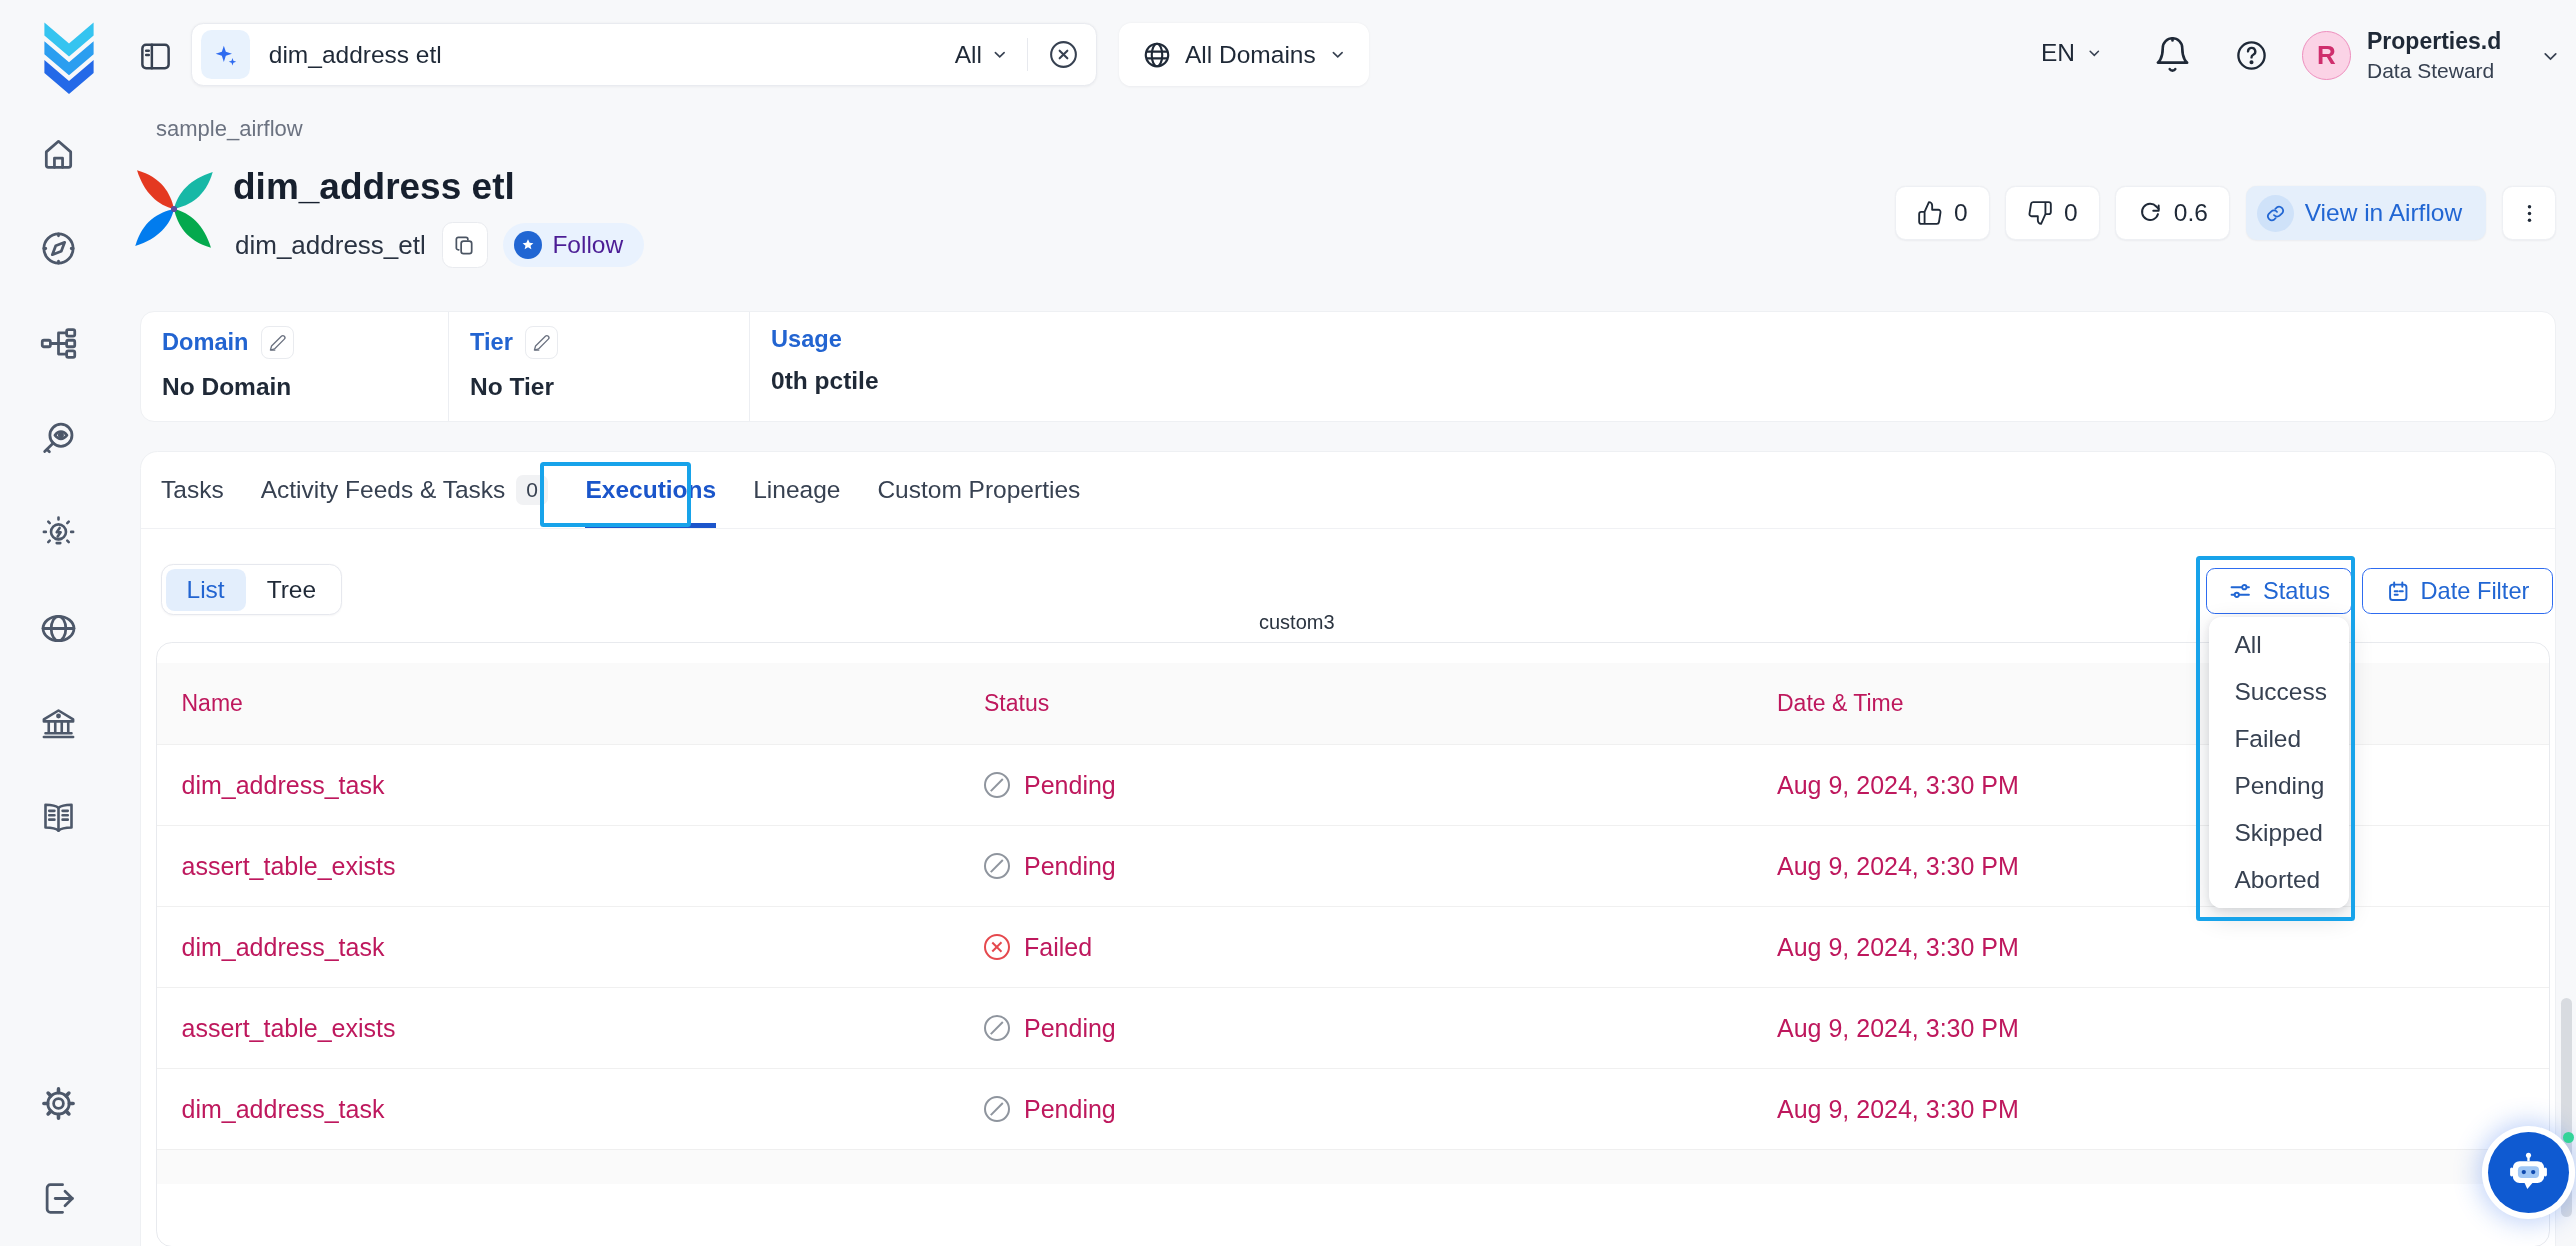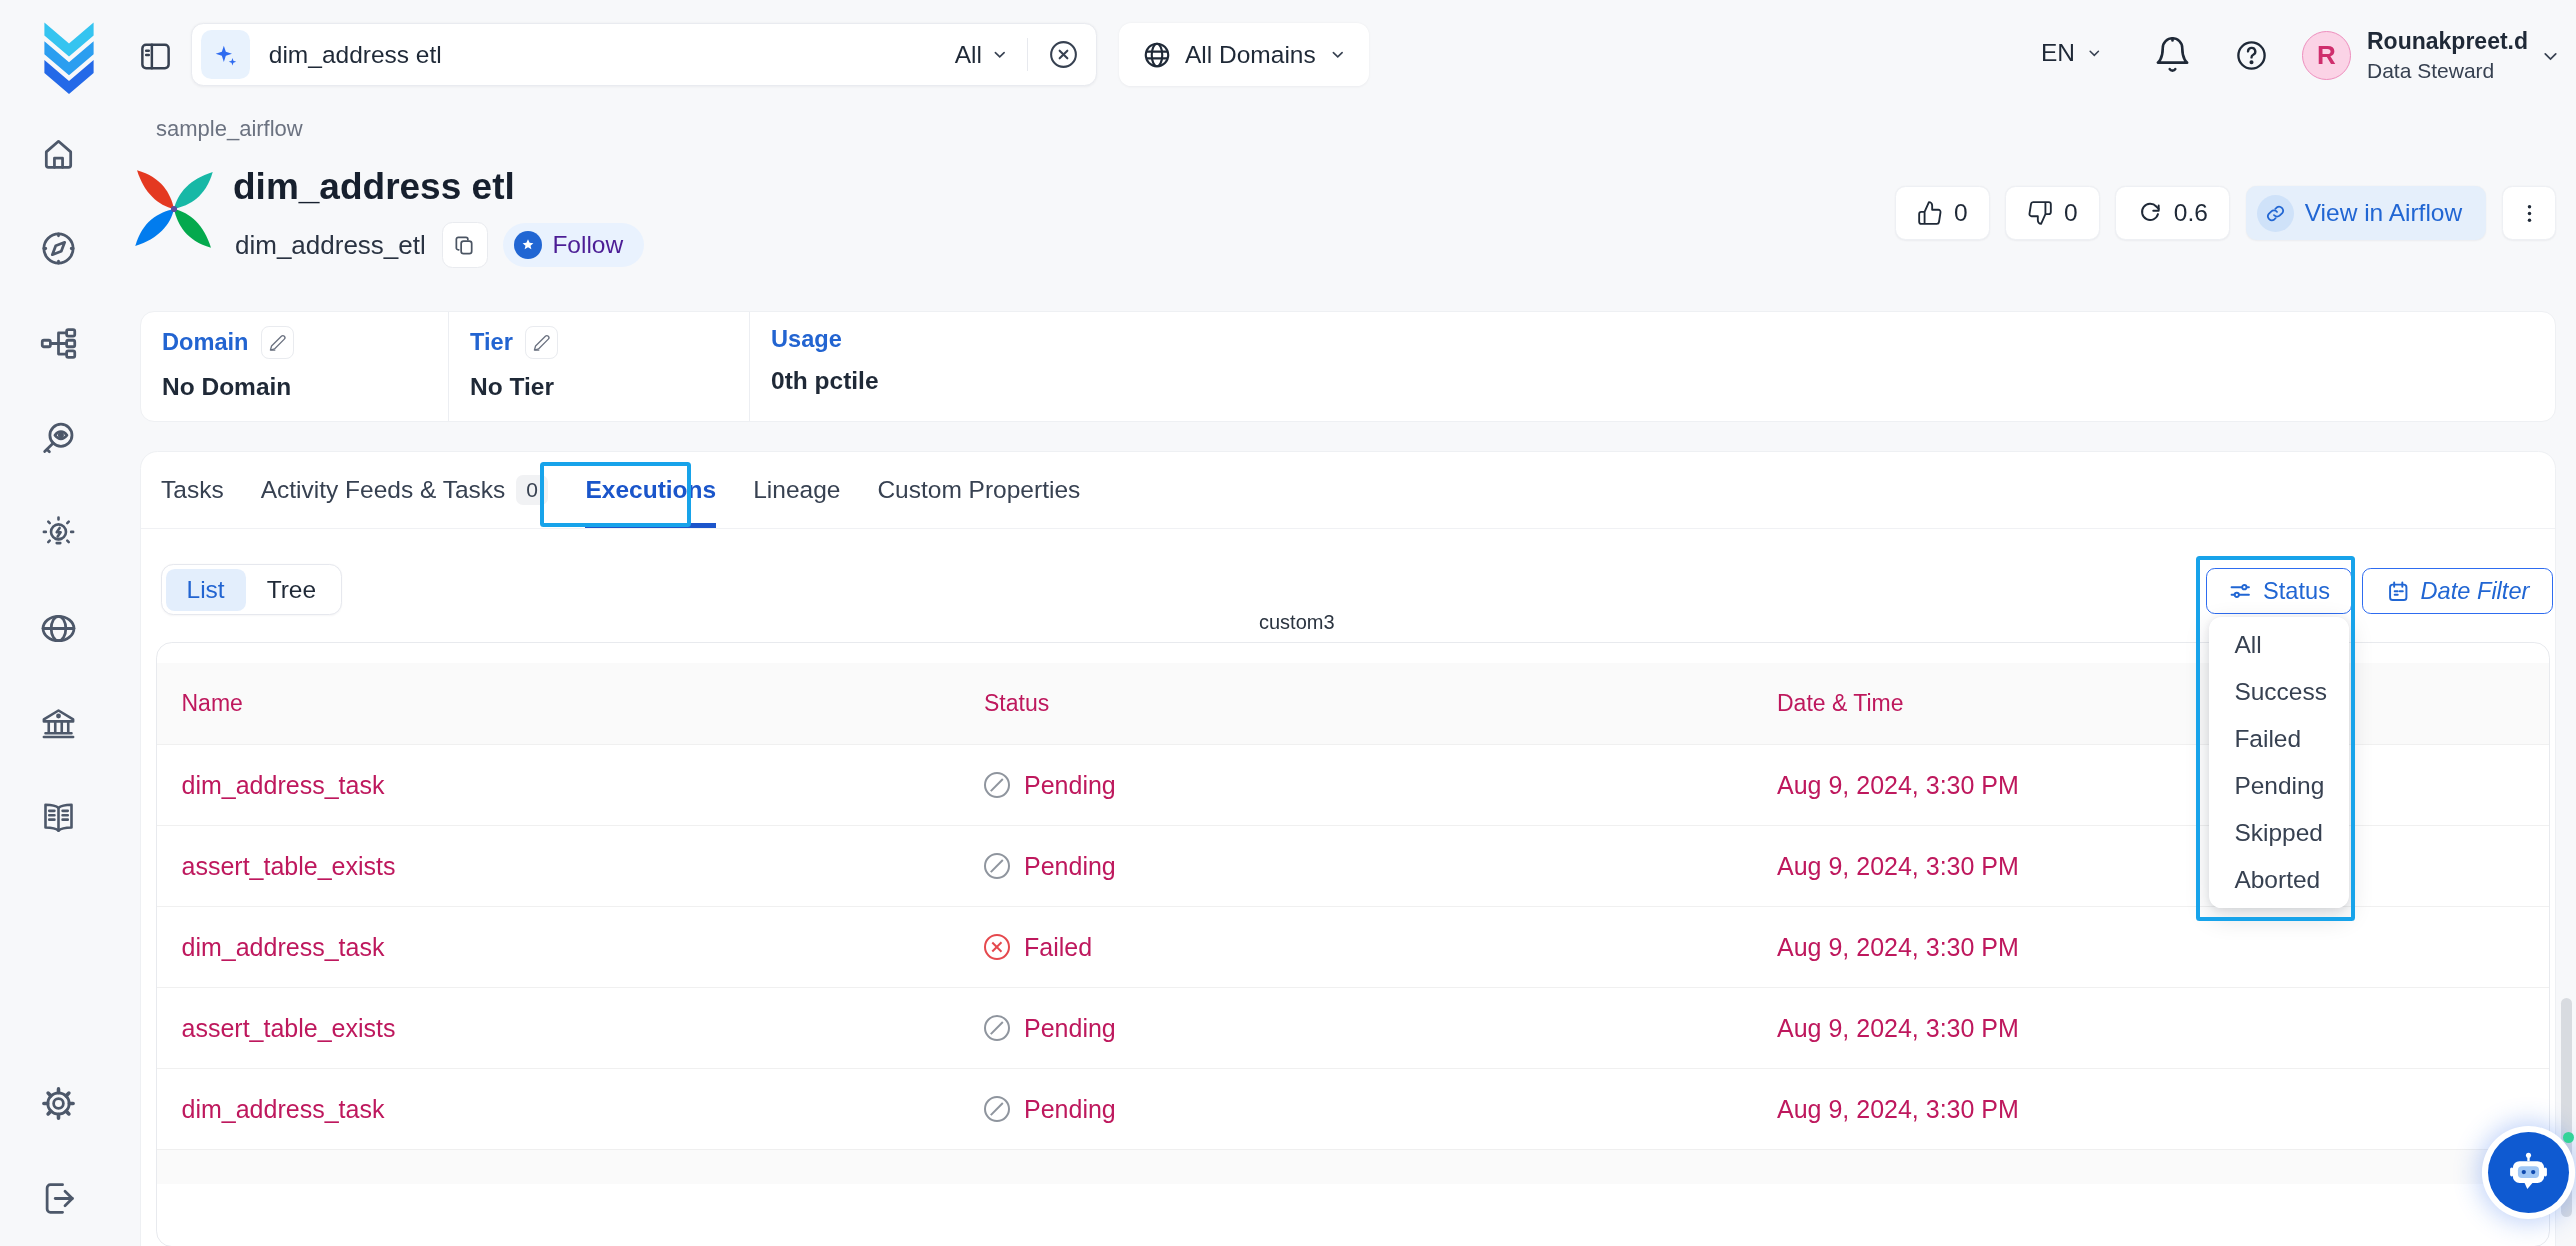--- a/index.html
+++ b/index.html
@@ -106,21 +106,21 @@
   .seg { height:42px; padding:0 21px; display:flex; align-items:center; font-size:24.5px;
     border-radius:8.8px; color:#1f2937; cursor:pointer; }
   .seg.selected { background:#e3eefc; color:#2264d1; }
 
   .custom3 { position:absolute; left:1118px; top:159px; font-size:20px; color:#2b3440; }
 
   .filter-btn { position:absolute; top:116px; height:46px; border:1.8px solid #2e6cf0; border-radius:8.8px;
     background:#fff; color:#2166d3; font-size:23.6px; display:flex; align-items:center; justify-content:center;
     gap:10.5px; cursor:pointer; }
   .filter-btn.status { left:2065px; width:146px; }
-  .filter-btn.date { left:2221px; width:191px;font-style:italic; }
+  .filter-btn.date { left:2221px; width:191px; }
 
   .inner-card { position:absolute; left:15px; top:190px; width:2394px; height:605px;
     background:#fff; border:0.9px solid #e8eaee; border-radius:15.8px; overflow:hidden; }
   .task-filter { margin:22px 0 0 24.5px; width:1173px; height:56px; border:0.9px solid #e3e5ea;
     border-radius:29px; display:flex; align-items:center; padding:0 19px; gap:12.3px; background:#fff; }
   .task-filter input { flex:1; border:none; outline:none; font-size:24.5px; color:#1f2937;
     font-family:"Liberation Sans",sans-serif; background:transparent; }
   .task-filter input::placeholder { color:#a3a9b3; }
 
   .exec-table { margin-top:20px; }
@@ -234,21 +234,21 @@
       <svg width="35" height="35" viewBox="0 0 24 24" fill="none" stroke="#1f2937" stroke-width="1.6" stroke-linecap="round">
         <circle cx="12" cy="12" r="9"></circle>
         <path d="M9.6 9.2a2.5 2.5 0 1 1 3.6 2.3c-.8.4-1.2.9-1.2 1.8"></path>
           <circle cx="12" cy="16.6" r="0.6" fill="#1f2937"></circle>
       </svg>
     </div>
     <div class="avatar-r">
       <span>R</span>
     </div>
     <div class="user-names">
-      <div class="uname">Rounakpreet.d</div>
+      <div class="uname">Properties.d</div>
       <div class="urole">Data Steward</div>
     </div>
     <div class="user-chevron">
       <svg width="21" height="21" viewBox="0 0 24 24" fill="none" stroke="#374151" stroke-width="2" stroke-linecap="round">
           <path d="M6 9l6 6 6-6"></path>
         </svg>
     </div>
   </header>
 
   <nav class="sidebar">

